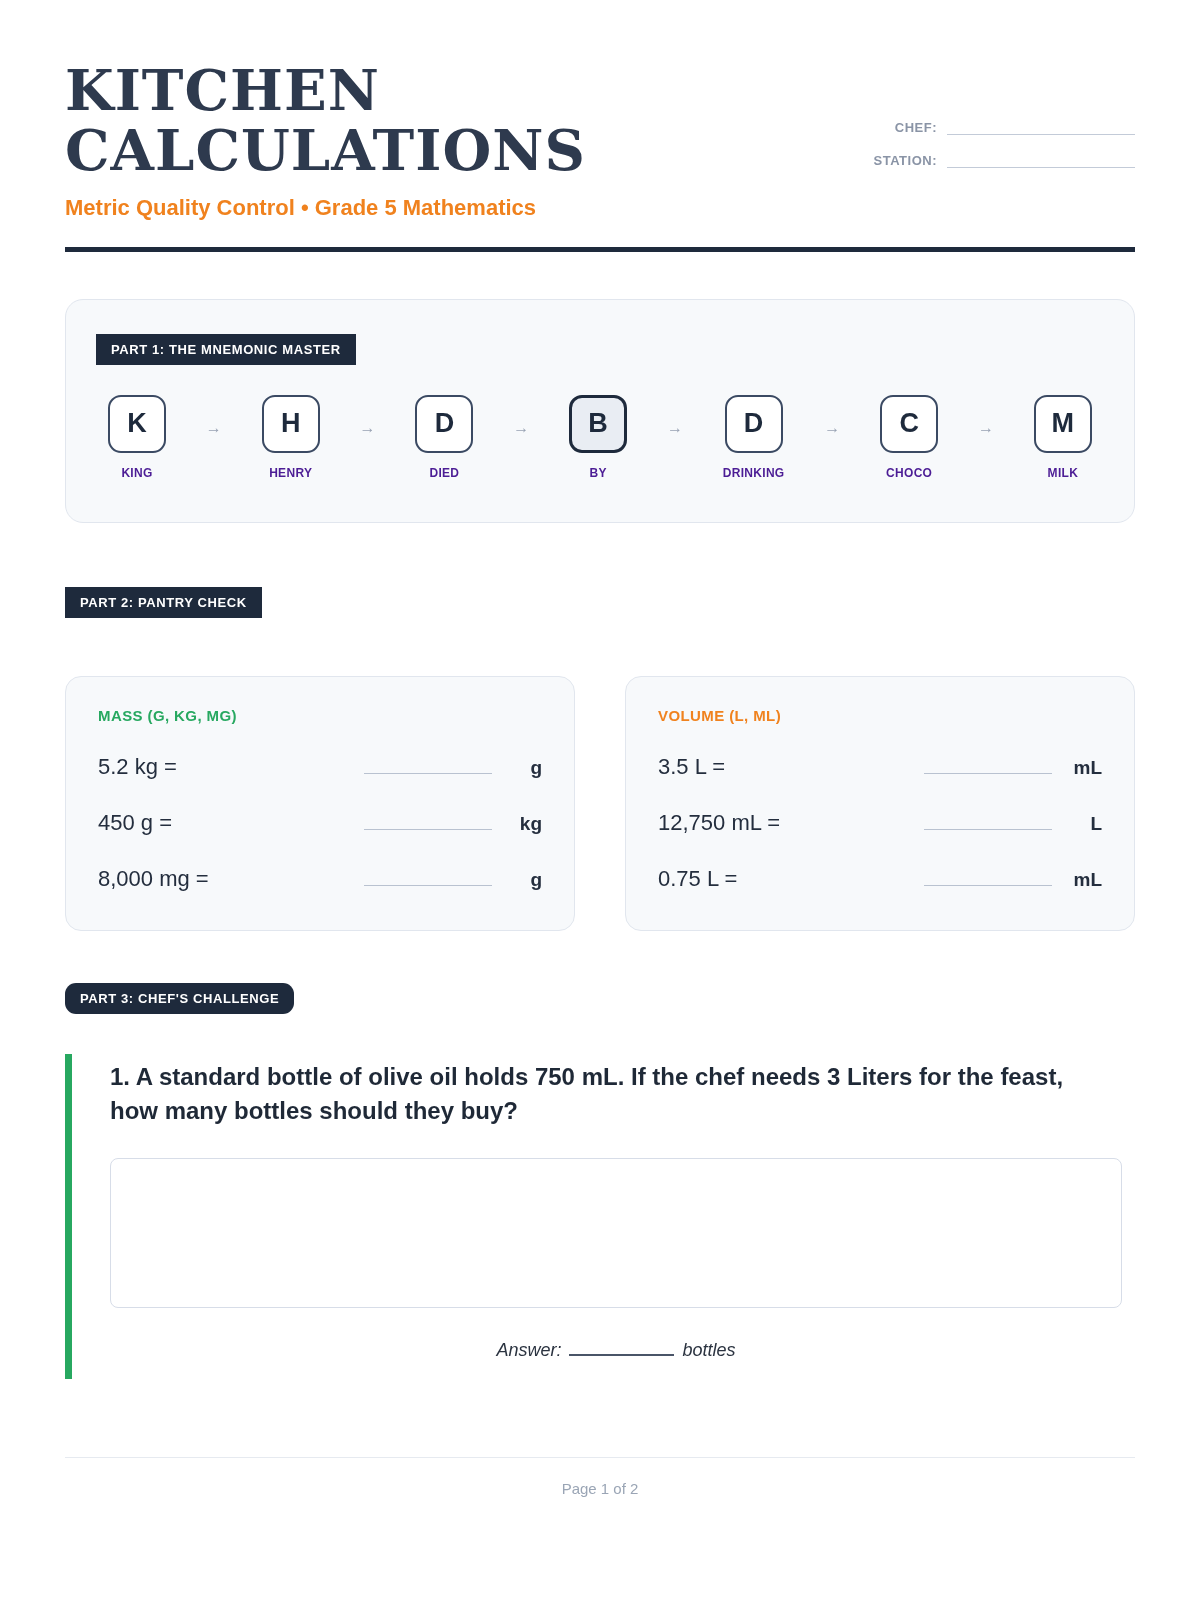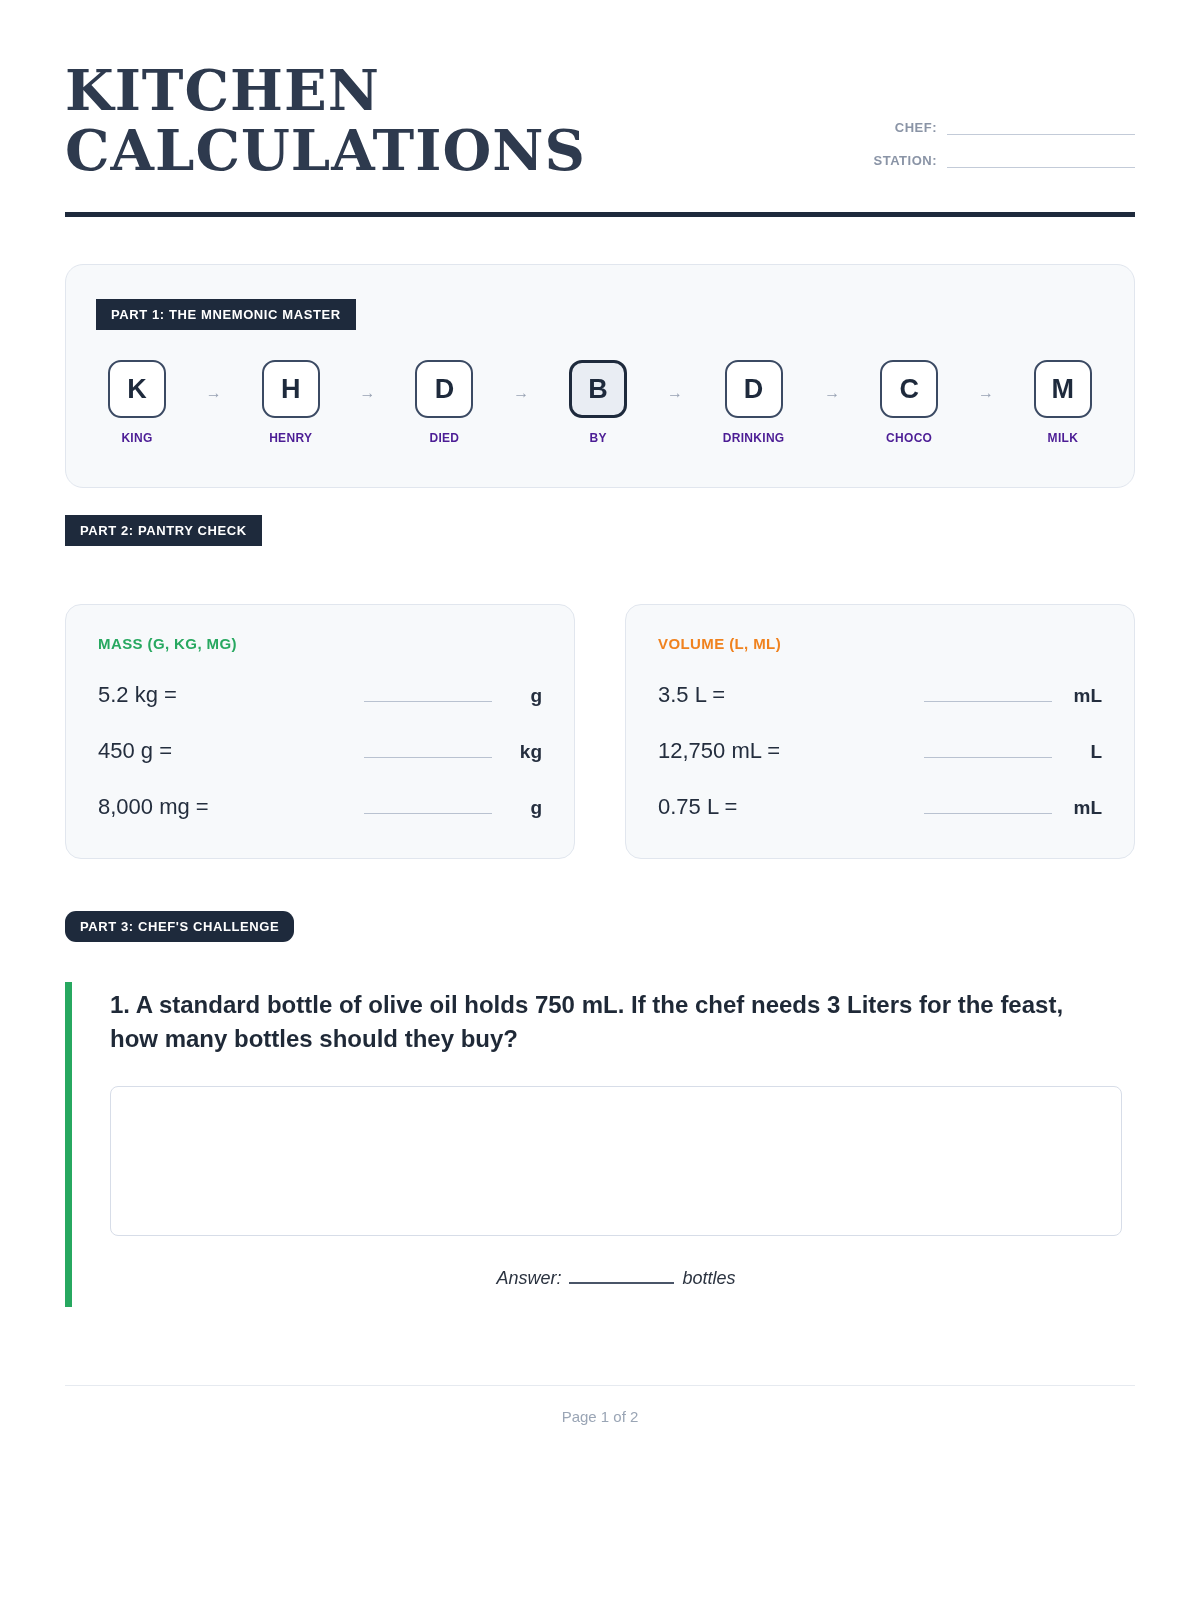--- a/index.html
+++ b/index.html
@@ -86,21 +86,21 @@
     font-size: 27px; font-weight: 700; color: #1e2a3c;
   }
   .letter-box.highlight {
     border: 3px solid #1e2a3c;
     background: #e9edf3;
   }
   .mn-word { margin-top: 13px; font-size: 12px; font-weight: 700; color: #4c1d95; letter-spacing: 0.3px; }
   .mn-arrow { color: #98a2b3; font-size: 16px; padding-top: 24px; }
 
   
-  .badge-part2 { margin-top: 27px; }
+  .badge-part2 { margin-top: 64px; }
   .cards-row { margin-top: 58px; display: flex; gap: 50px; }
   .pantry-card {
     flex: 1 1 0;
     background: #f7f9fb;
     border: 1px solid #e1e6ee;
     border-radius: 16px;
     padding: 30px 32px 38px 32px;
   }
   .card-title { font-size: 15px; font-weight: 700; letter-spacing: 0.4px; }
   .card-title.green { color: #27a860; }
@@ -148,20 +148,21 @@
   .page-label { font-size: 15px; color: #9aa5b5; }
 </style>
 </head>
 <body>
 
 <div class="page">
 
   <header class="header">
     <div class="title-block">
       <h1><span>KITCHEN</span><br><span>CALCULATIONS</span></h1>
+      <div class="subtitle">Metric Quality Control • Grade 5 Mathematics</div>
     </div>
     <div class="name-fields">
       <div class="field">
         <span class="field-label">CHEF:</span>
         <span class="field-line"></span>
       </div>
       <div class="field">
         <span class="field-label">STATION:</span>
         <span class="field-line"></span>
       </div>

